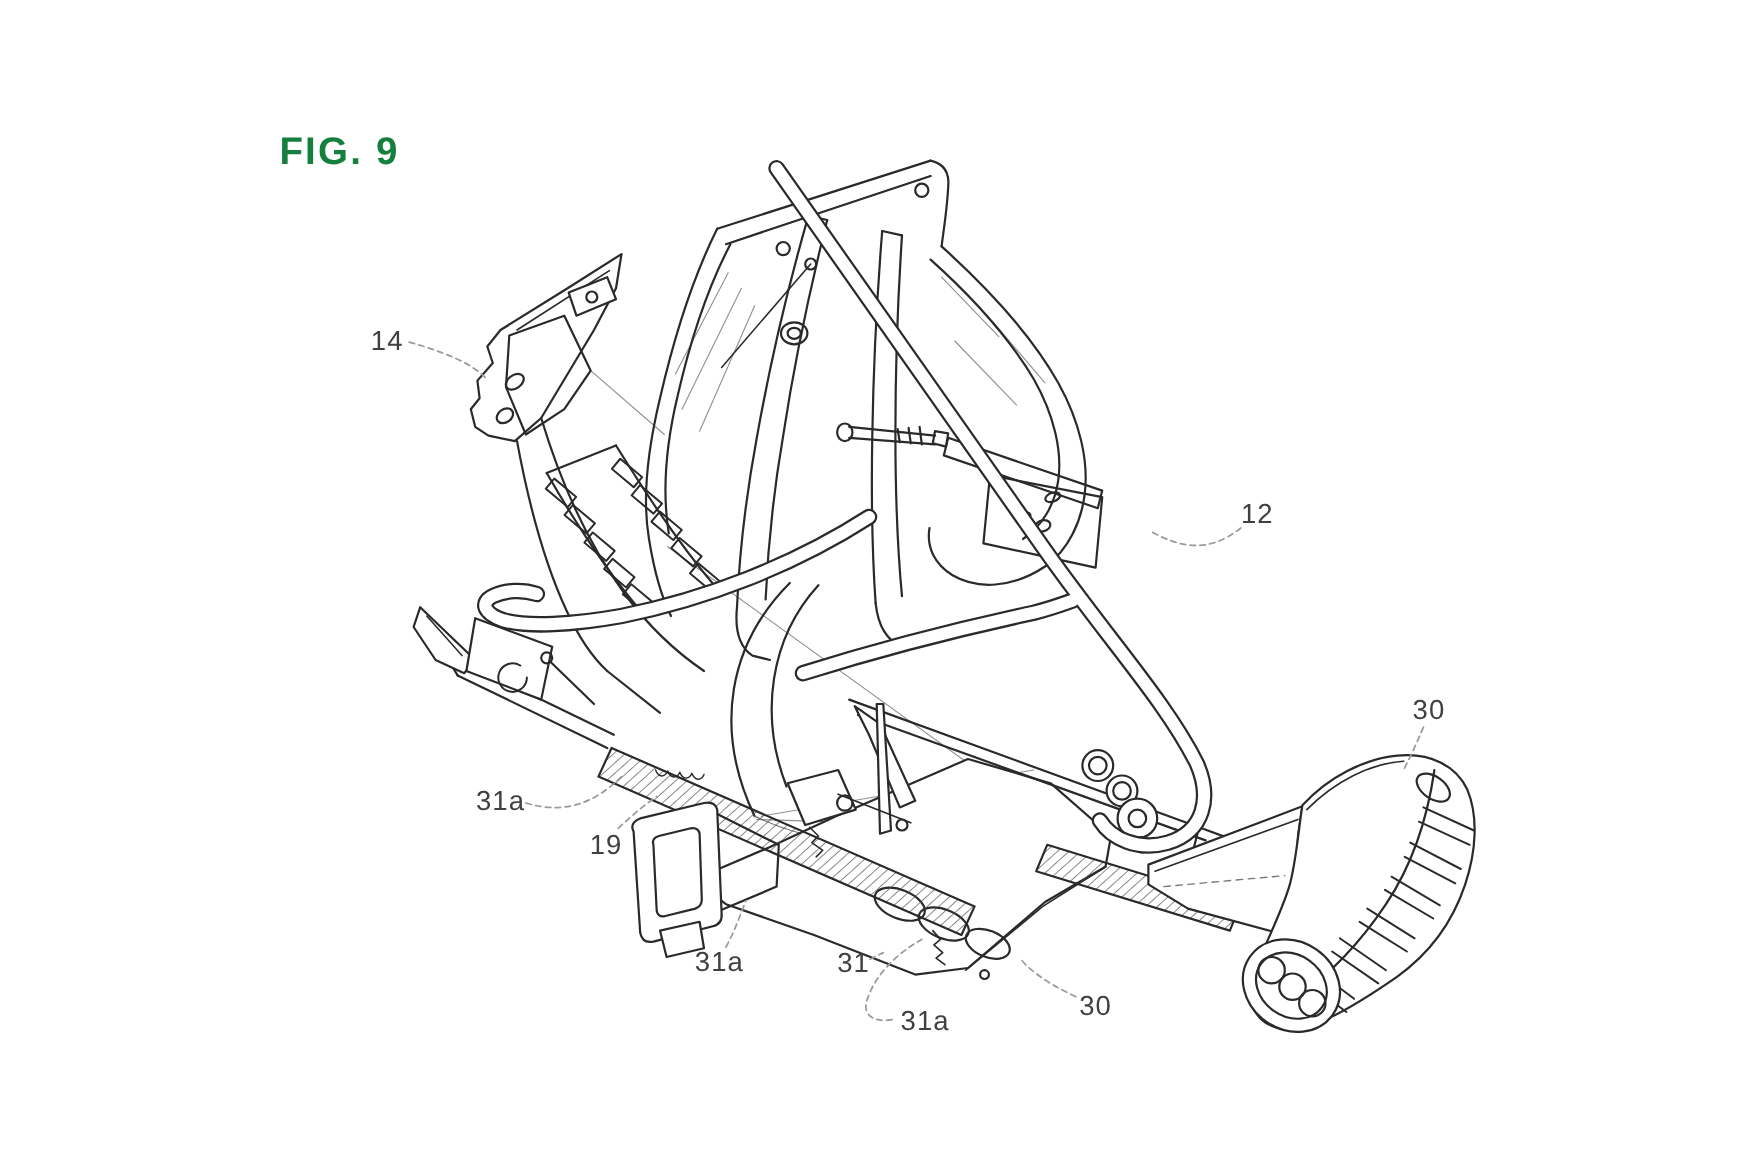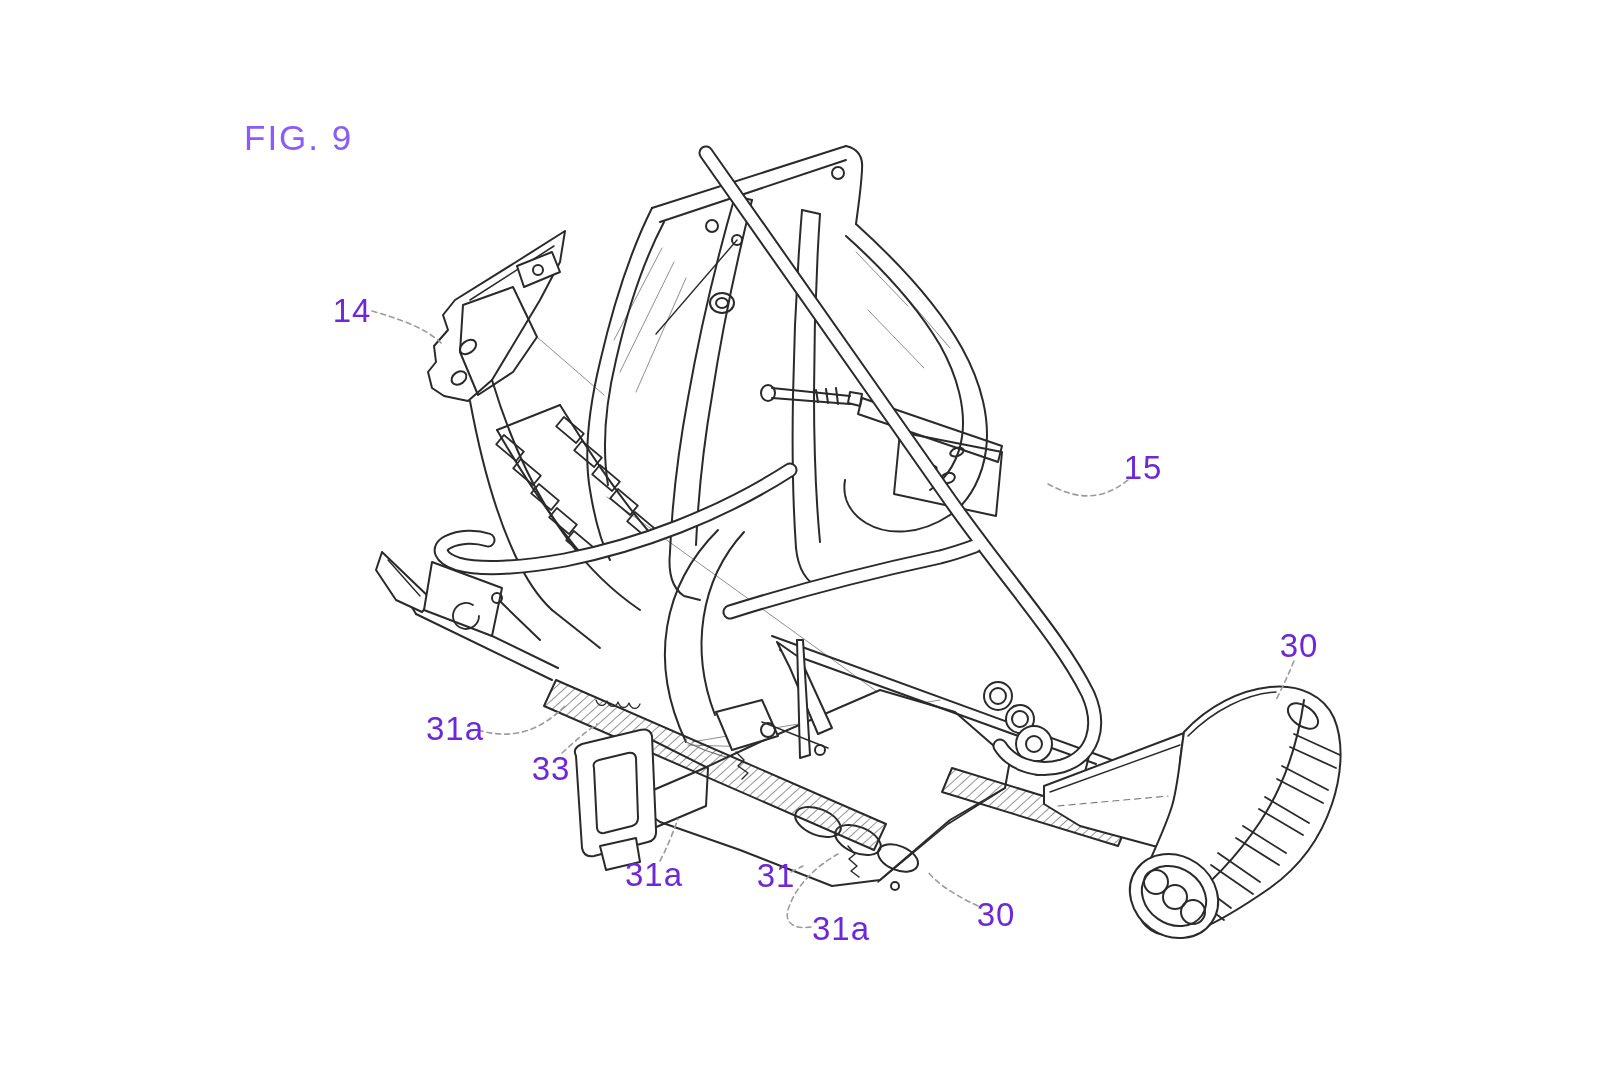--- a/index.html
+++ b/index.html
@@ -2,26 +2,26 @@
 <html><head>
 <meta charset="utf-8">
 <style>
   html,body{margin:0;padding:0;background:#fff;}
   #canvas{
     position:relative;width:1600px;height:1066px;background:#fff;overflow:hidden;
     font-family:"Liberation Sans", sans-serif;
   }
   svg{position:absolute;left:0;top:0;}
   .fig-title{
-    position:absolute;left:244px;top:118px;
-    font-size:35px;font-weight:400;letter-spacing:2px;color:#8b5cf6;
+    position:absolute;left:254px;top:118px;
+    font-size:35px;font-weight:700;letter-spacing:2px;color:#15803d;
   }
   .ref{
     position:absolute;transform:translate(-50%,-50%);
-    font-size:33px;color:#6d28d9;letter-spacing:1px;white-space:nowrap;
+    font-size:25px;color:#404040;letter-spacing:1px;white-space:nowrap;
   }
 </style>
 </head>
 <body>
 
 <div id="canvas">
 
   <svg width="1600" height="1066" viewBox="0 0 1600 1066" fill="none" stroke="#2a2a2a" stroke-width="2" stroke-linecap="round" stroke-linejoin="round">
 
     <defs>
@@ -226,21 +226,21 @@
       <path d="M660,861 C668,846 673,832 678,819"></path>
       <path d="M791,872 L803,866"></path>
       <path d="M811,927 C792,930 783,921 789,907 C796,886 816,866 838,854"></path>
       <path d="M978,906 C952,894 936,882 928,872"></path>
     </g>
   </svg>
 
   <div class="fig-title">FIG. 9</div>
 
   <div class="ref" style="left:352px;top:311px">14</div>
-  <div class="ref" style="left:1143px;top:468px">15</div>
+  <div class="ref" style="left:1143px;top:468px">12</div>
   <div class="ref" style="left:1299px;top:646px">30</div>
   <div class="ref" style="left:455px;top:729px">31a</div>
-  <div class="ref" style="left:551px;top:769px">33</div>
+  <div class="ref" style="left:551px;top:769px">19</div>
   <div class="ref" style="left:654px;top:875px">31a</div>
   <div class="ref" style="left:776px;top:876px">31</div>
   <div class="ref" style="left:841px;top:929px">31a</div>
   <div class="ref" style="left:996px;top:915px">30</div>
 </div>
 
 </body></html>

